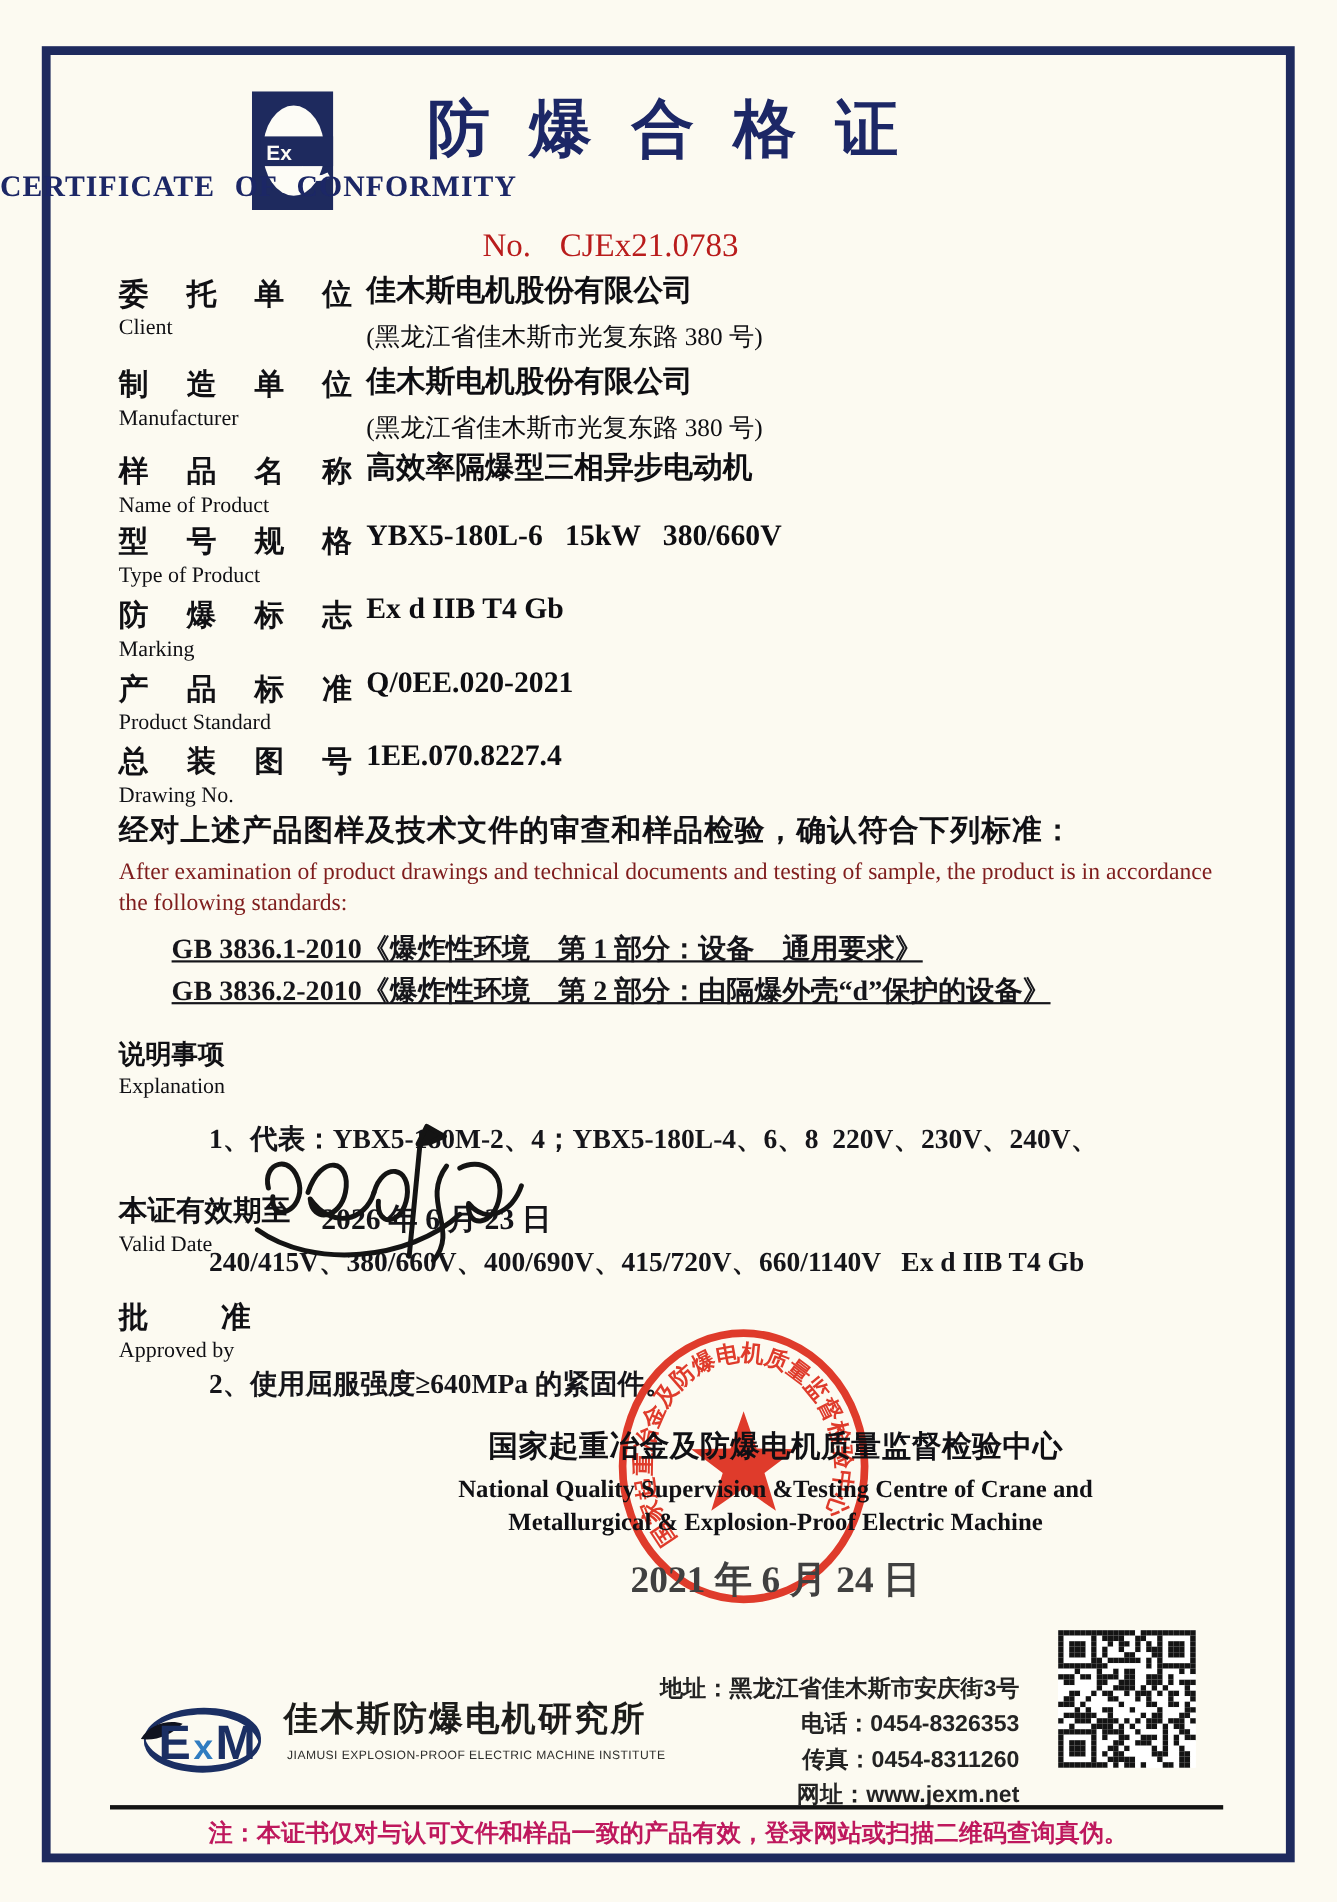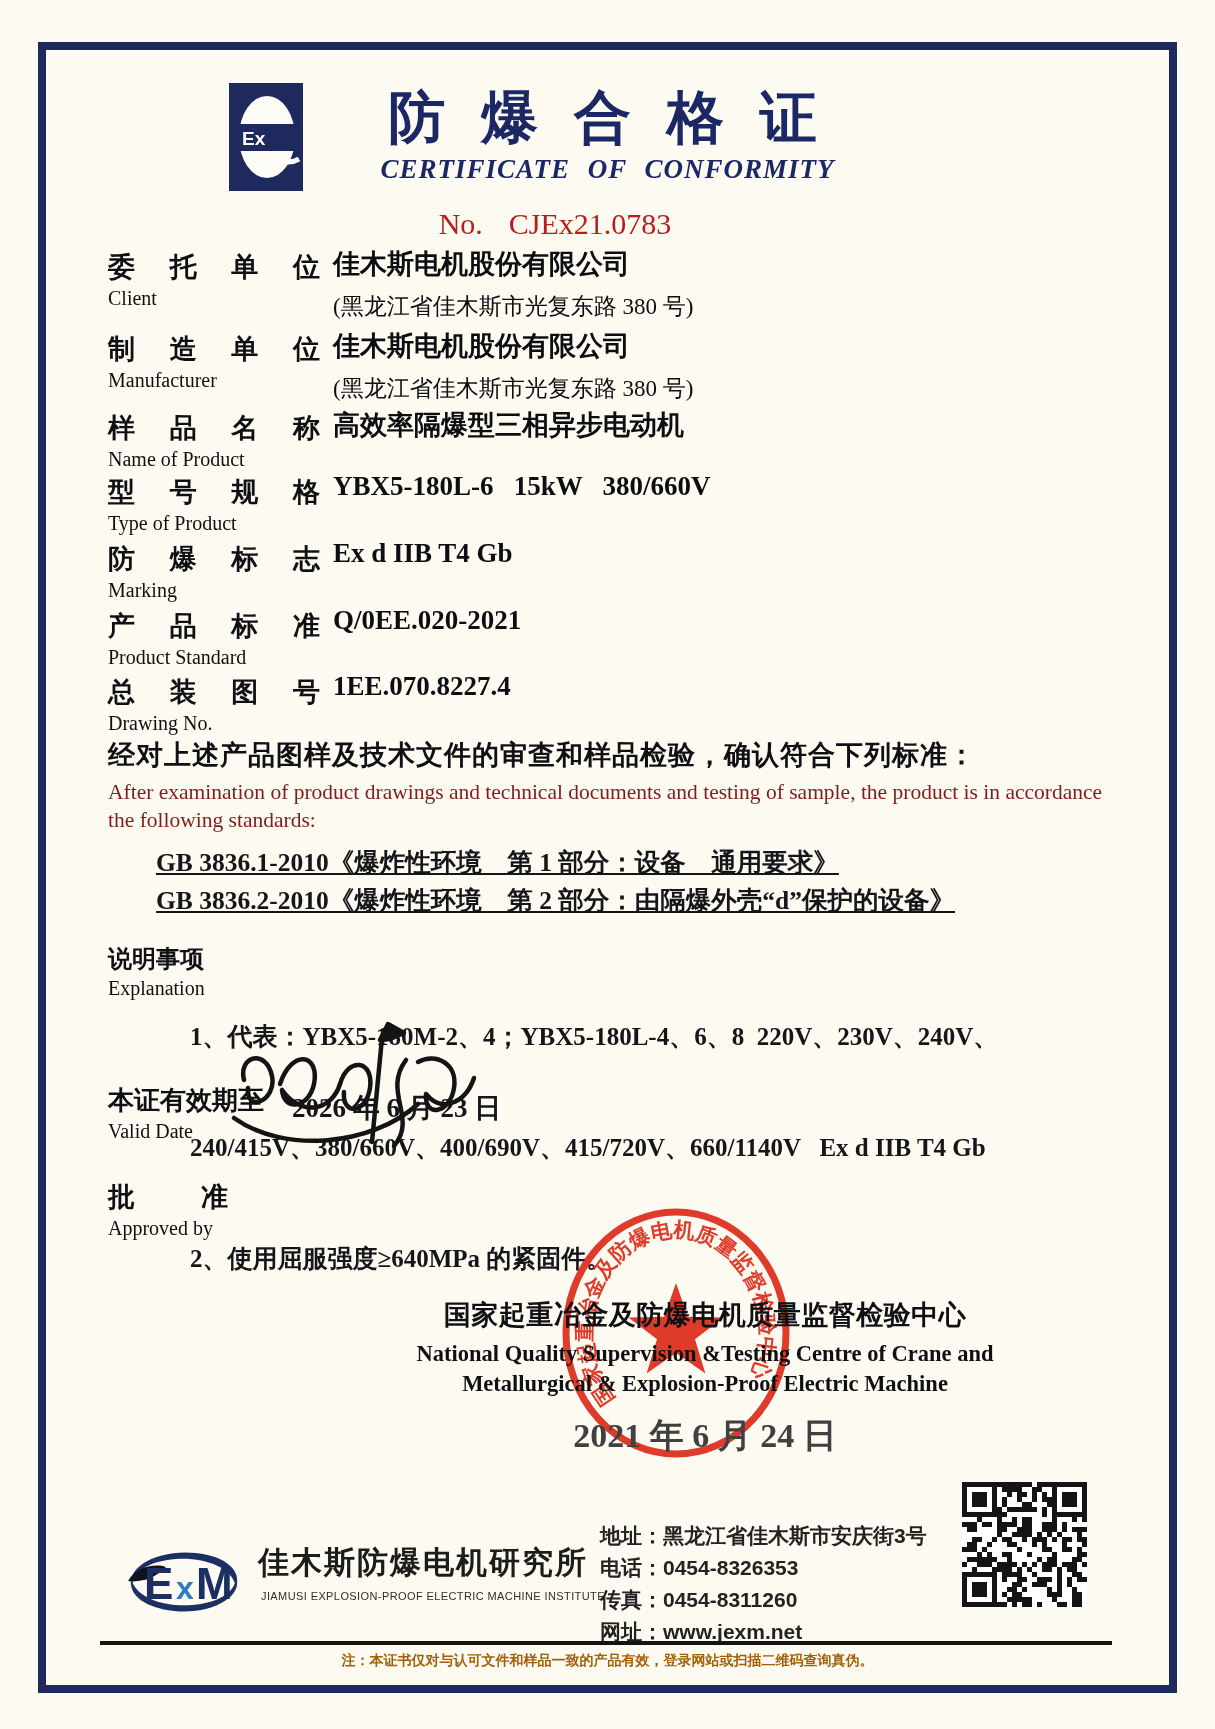--- a/index.html
+++ b/index.html
@@ -11,22 +11,22 @@
   }
   .abs{position:absolute;}
   
   .frame{left:38px;top:42px;width:1139px;height:1651px;
     border:8px solid #1e2a5e;box-sizing:border-box;background:transparent;}
   
   .logo-ex{left:229px;top:83px;width:74px;height:108px;}
   .title-cn{left:0;top:86px;width:1215px;text-align:center;
     font-family:"Liberation Sans","DejaVu Sans",sans-serif;
     font-weight:bold;font-size:57px;line-height:1.1;color:#1c2766;letter-spacing:10px;}
-  .title-en{left:0;top:154px;width:1215px;text-align:center;
-    font-weight:bold;font-size:27px;color:#1c2766;letter-spacing:1px;word-spacing:10px;font-style:italic;}
+  .title-en{left:0;top:154px;width:1215px;text-align:left;
+    font-weight:bold;font-size:27px;color:#1c2766;letter-spacing:1px;word-spacing:10px;}
   .cert-no{left:0;top:207px;width:1110px;text-align:center;font-size:30px;color:#b91c1c;}
   .cert-no .num{margin-left:26px;}
   
   .field-row{position:absolute;left:108px;width:1010px;display:flex;}
   .field-label{width:225px;flex:none;padding-top:6px;}
   .label-cn{font-family:"Liberation Sans","DejaVu Sans",sans-serif;font-weight:bold;
     font-size:27px;color:#101014;width:212px;text-align:justify;text-align-last:justify;line-height:1.15;}
   .label-cn.narrow{width:120px;}
   .label-cn.plain{text-align:left;text-align-last:left;width:auto;}
   .label-en{font-size:20px;color:#101014;margin-top:4px;}
@@ -53,30 +53,30 @@
     font-size:27px;letter-spacing:.5px;color:#101014;}
   .centre-en{font-weight:bold;font-size:22.5px;line-height:30px;margin-top:6px;color:#101014;}
   .centre-date{font-weight:600;font-size:34px;margin-top:14px;white-space:pre;color:#404040;}
   
   .jexm-logo{left:118px;top:1543px;width:132px;height:78px;}
   .inst-name{left:258px;top:1542px;font-family:"Liberation Sans","DejaVu Sans",sans-serif;
     font-weight:900;font-size:31px;letter-spacing:2px;color:#1c1c1a;}
   .inst-tagline{left:261px;top:1590px;font-family:"Liberation Sans","DejaVu Sans",sans-serif;
     font-size:11px;letter-spacing:.4px;color:#2e2e2c;}
   .contact{left:600px;top:1520px;font-family:"Liberation Sans","DejaVu Sans",sans-serif;
-    font-weight:600;font-size:21px;line-height:32px;color:#232323;}
+    font-weight:600;font-size:21px;line-height:32px;color:#232323;text-align:right;}
   .contact .row{white-space:pre;}
   .qr{left:962px;top:1482px;width:125px;height:125px;background:#fff;
     display:grid;grid-template-columns:repeat(25,1fr);grid-template-rows:repeat(25,1fr);}
   .qr div{background:#fff;}
   .qr div.on{background:#141414;}
   .rule{left:100px;top:1641px;width:1012px;height:4px;background:#141414;}
   .note{left:0;top:1652px;width:1215px;text-align:center;
     font-family:"Liberation Sans","DejaVu Sans",sans-serif;font-weight:bold;
-    font-size:14px;color:#a16207;}
+    font-size:22px;color:#be185d;}
 </style>
 </head>
 <body>
 
 <div class="abs frame"></div>
 
 <svg class="abs logo-ex" viewBox="0 0 74 108">
   <rect x="0" y="0" width="74" height="108" fill="#1e2a5e"></rect>
   <ellipse cx="38" cy="54" rx="28" ry="41" fill="#fdfcf6"></ellipse>
   <rect x="8" y="41" width="66" height="27" fill="#1e2a5e"></rect>

